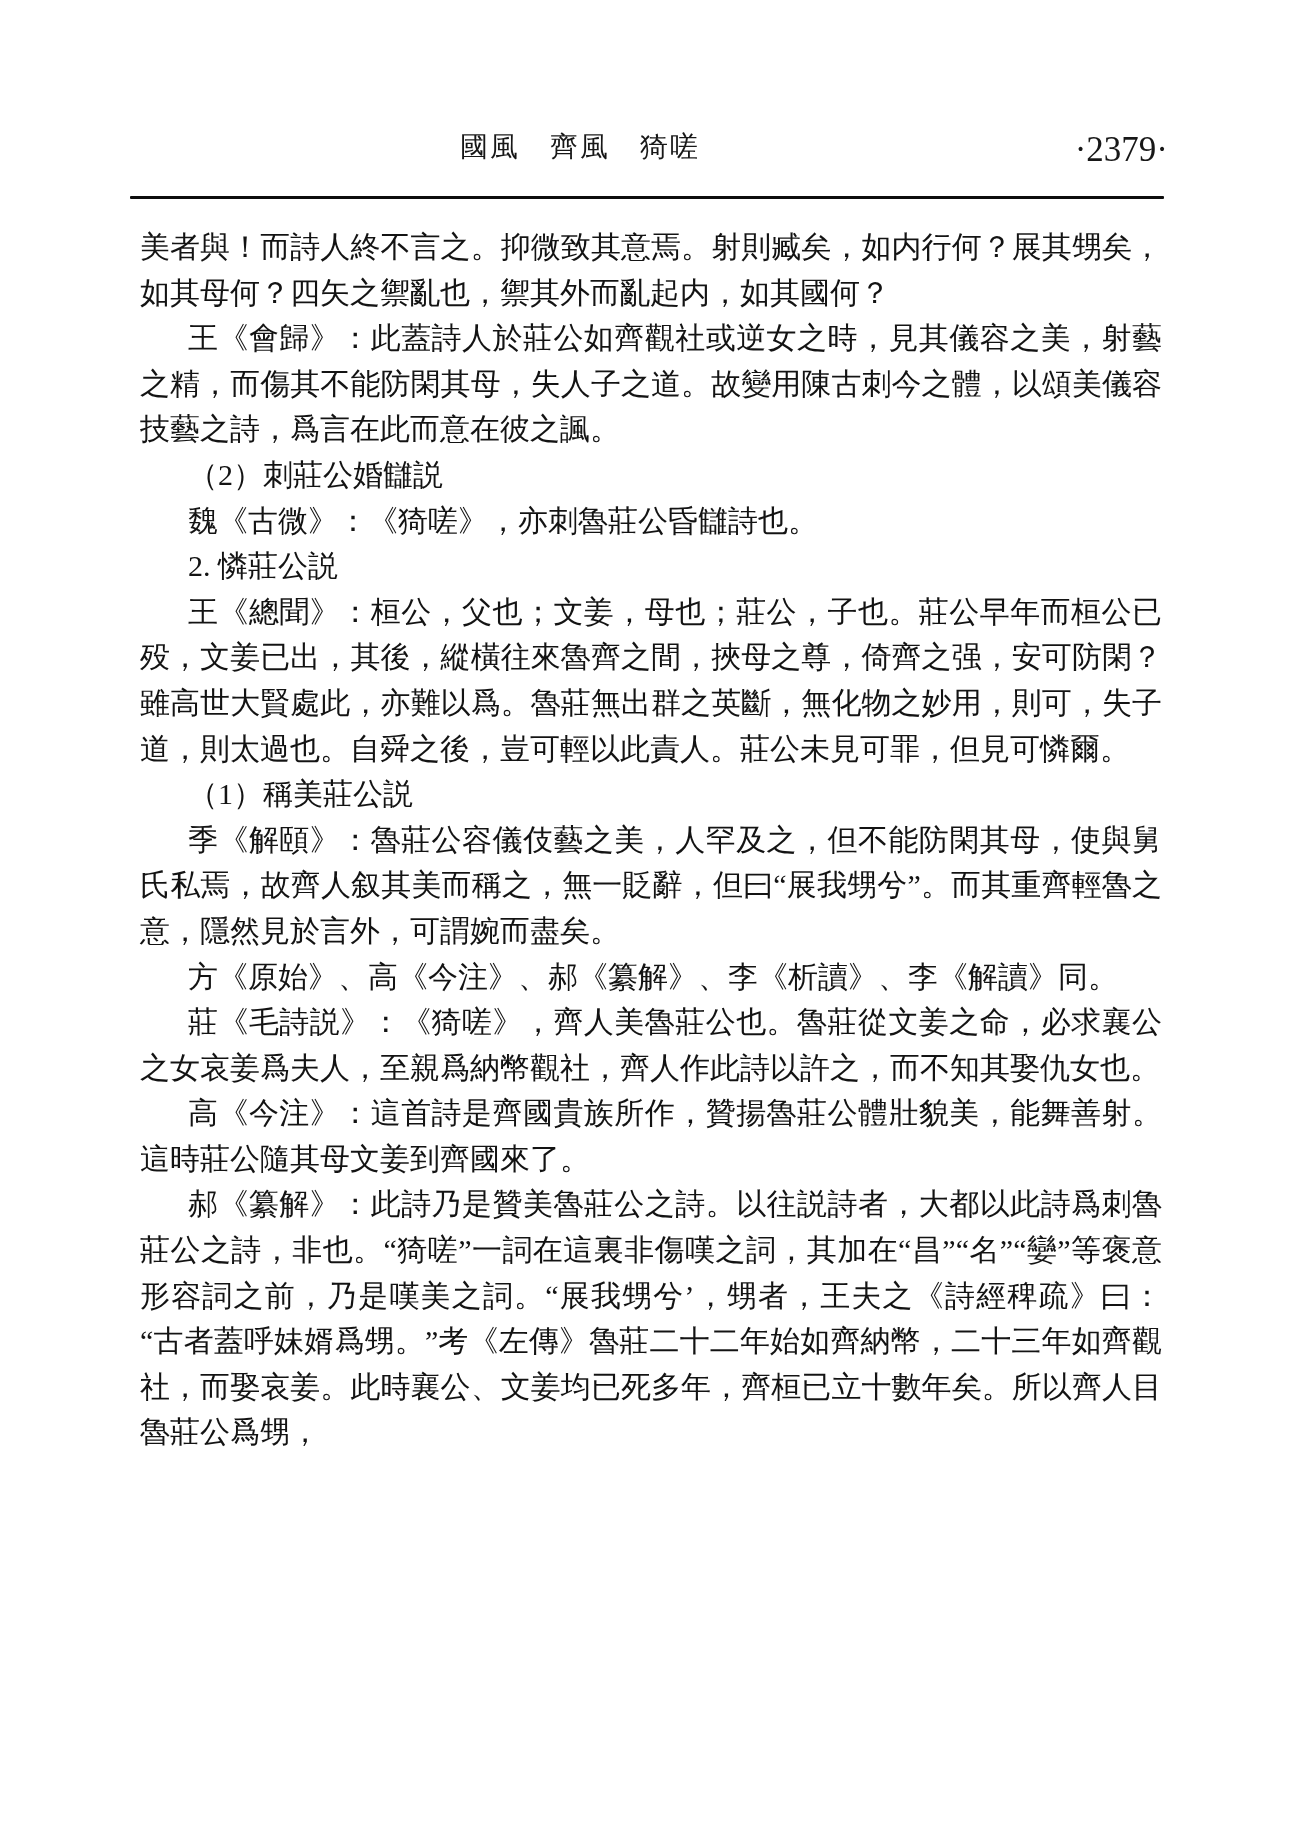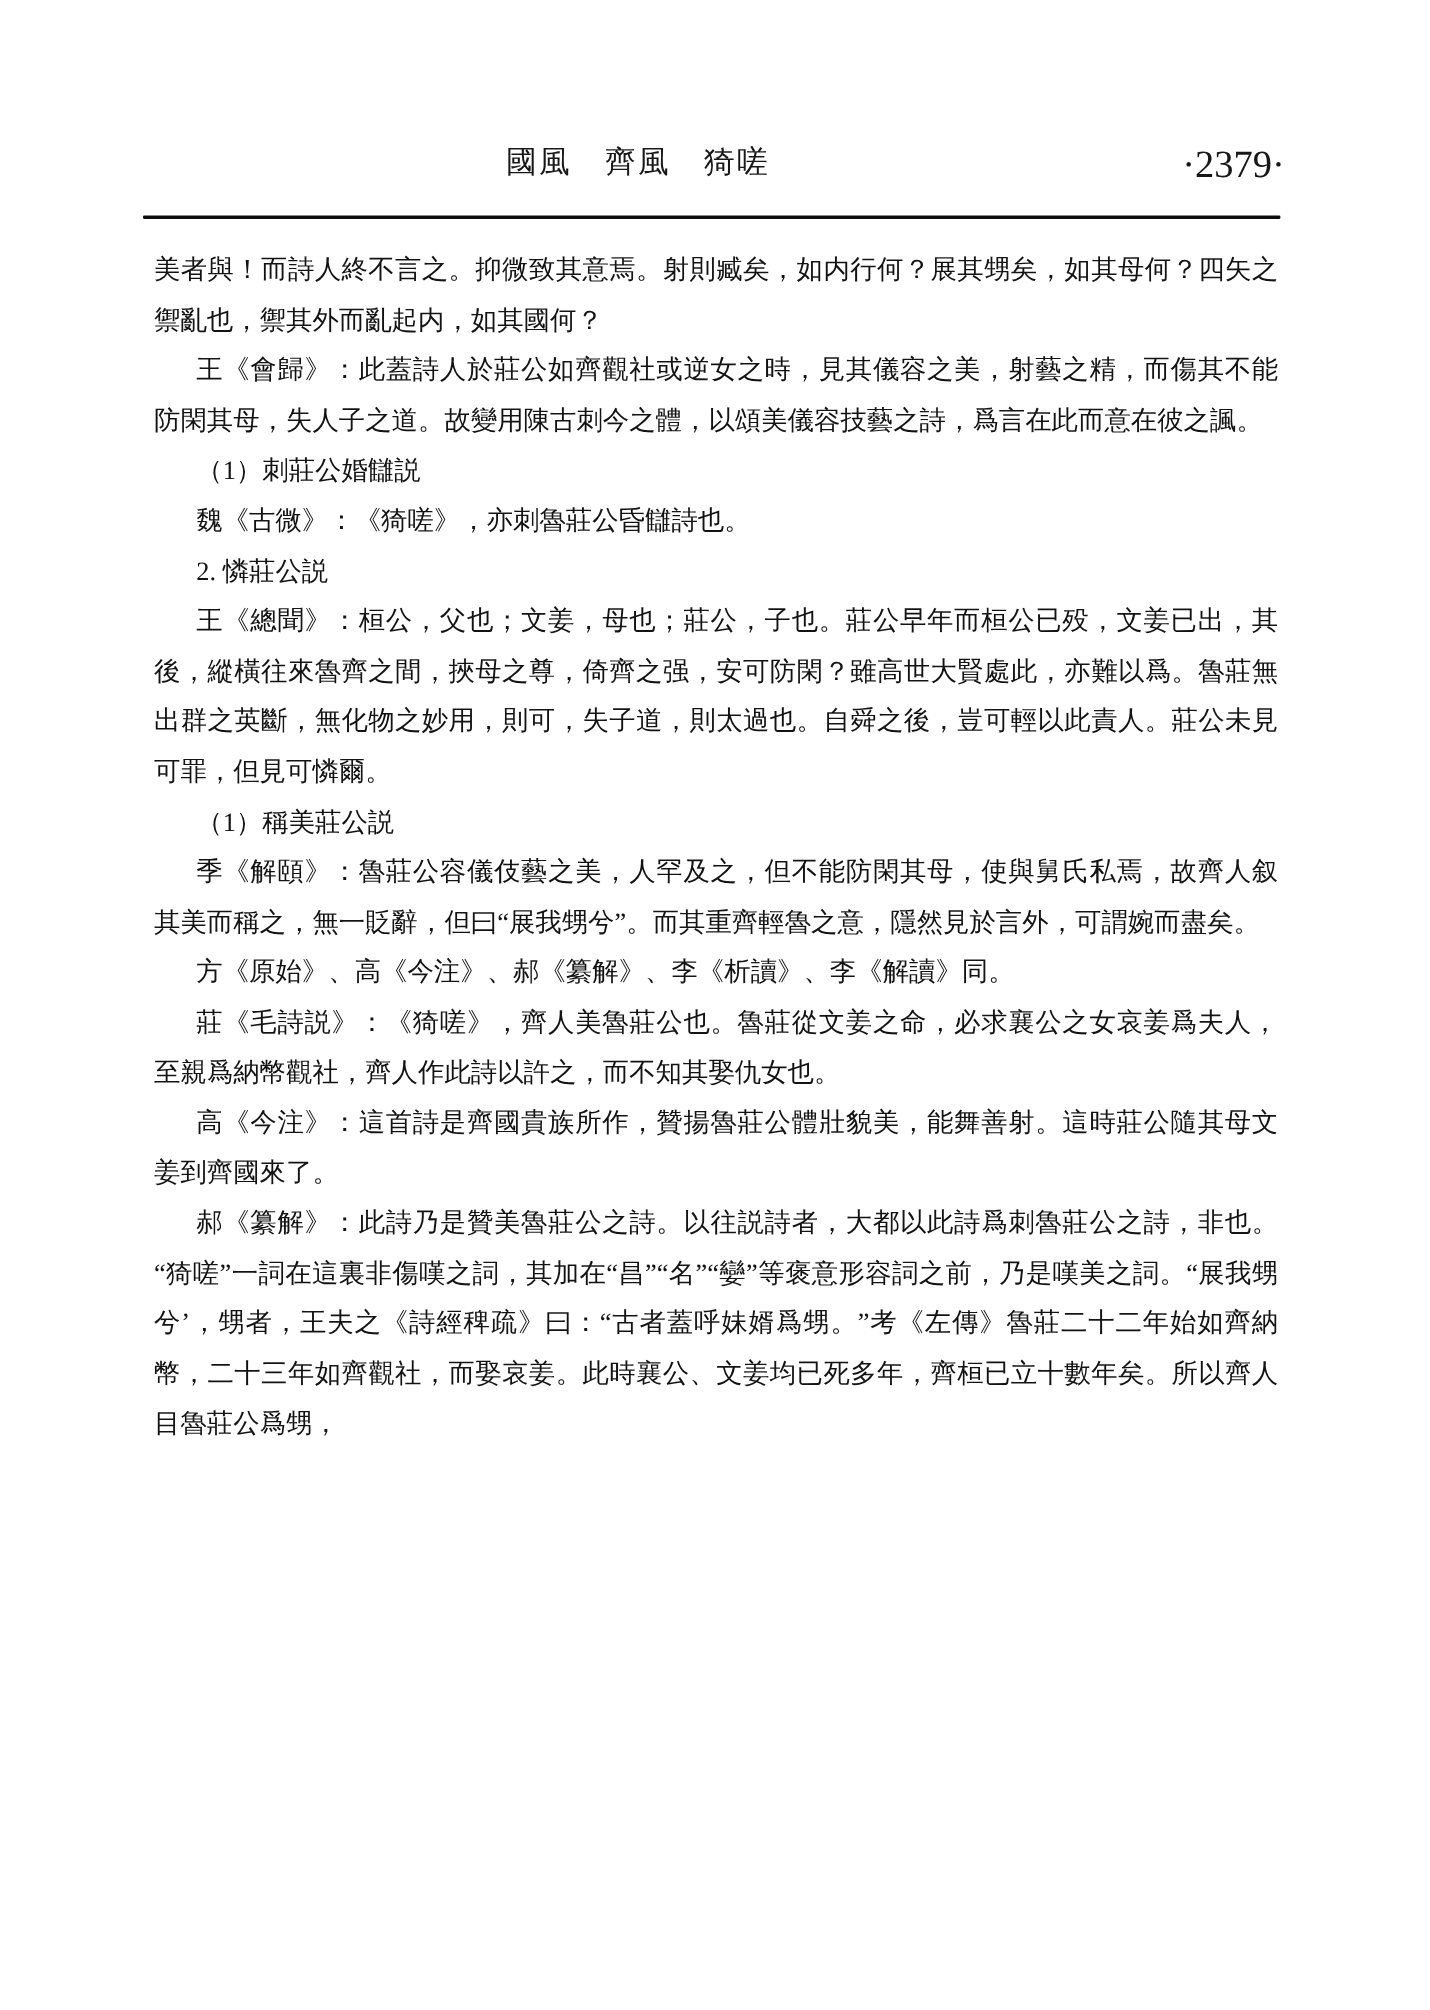--- a/index.html
+++ b/index.html
@@ -52,21 +52,21 @@
   }
   
   .text-block {
     position: absolute;
     top: 224px;
     left: 140px;
     width: 1022px;
   }
   .text-block p {
     margin: 0;
-    font-size: 24px;
+    font-size: 30px;
     line-height: 45.6px;
     text-align: justify;
     text-justify: inter-ideograph;
     color: #131313;
     word-break: break-all;
   }
   .text-block p.indent {
     text-indent: 1.6em;
   }
 </style>
@@ -78,21 +78,21 @@
   <div class="running-header">
     <div class="running-title">國風　齊風　猗嗟</div>
     <div class="page-number">·2379·</div>
   </div>
 
   <div class="header-rule"></div>
 
   <div class="text-block">
     <p>美者與！而詩人終不言之。抑微致其意焉。射則臧矣，如内行何？展其甥矣，如其母何？四矢之禦亂也，禦其外而亂起内，如其國何？</p>
     <p class="indent">王《會歸》：此蓋詩人於莊公如齊觀社或逆女之時，見其儀容之美，射藝之精，而傷其不能防閑其母，失人子之道。故變用陳古刺今之體，以頌美儀容技藝之詩，爲言在此而意在彼之諷。</p>
-    <p class="indent">（1）刺莊公婚讎説</p>
+    <p class="indent">（2）刺莊公婚讎説</p>
     <p class="indent">魏《古微》：《猗嗟》，亦刺魯莊公昏讎詩也。</p>
     <p class="indent">2. 憐莊公説</p>
     <p class="indent">王《總聞》：桓公，父也；文姜，母也；莊公，子也。莊公早年而桓公已殁，文姜已出，其後，縱橫往來魯齊之間，挾母之尊，倚齊之强，安可防閑？雖高世大賢處此，亦難以爲。魯莊無出群之英斷，無化物之妙用，則可，失子道，則太過也。自舜之後，豈可輕以此責人。莊公未見可罪，但見可憐爾。</p>
     <p class="indent">（1）稱美莊公説</p>
     <p class="indent">季《解頤》：魯莊公容儀伎藝之美，人罕及之，但不能防閑其母，使與舅氏私焉，故齊人叙其美而稱之，無一貶辭，但曰“展我甥兮”。而其重齊輕魯之意，隱然見於言外，可謂婉而盡矣。</p>
     <p class="indent">方《原始》、高《今注》、郝《纂解》、李《析讀》、李《解讀》同。</p>
     <p class="indent">莊《毛詩説》：《猗嗟》，齊人美魯莊公也。魯莊從文姜之命，必求襄公之女哀姜爲夫人，至親爲納幣觀社，齊人作此詩以許之，而不知其娶仇女也。</p>
     <p class="indent">高《今注》：這首詩是齊國貴族所作，贊揚魯莊公體壯貌美，能舞善射。這時莊公隨其母文姜到齊國來了。</p>
     <p class="indent">郝《纂解》：此詩乃是贊美魯莊公之詩。以往説詩者，大都以此詩爲刺魯莊公之詩，非也。“猗嗟”一詞在這裏非傷嘆之詞，其加在“昌”“名”“孌”等褒意形容詞之前，乃是嘆美之詞。“展我甥兮’，甥者，王夫之《詩經稗疏》曰：“古者蓋呼妹婿爲甥。”考《左傳》魯莊二十二年始如齊納幣，二十三年如齊觀社，而娶哀姜。此時襄公、文姜均已死多年，齊桓已立十數年矣。所以齊人目魯莊公爲甥，</p>
   </div>

